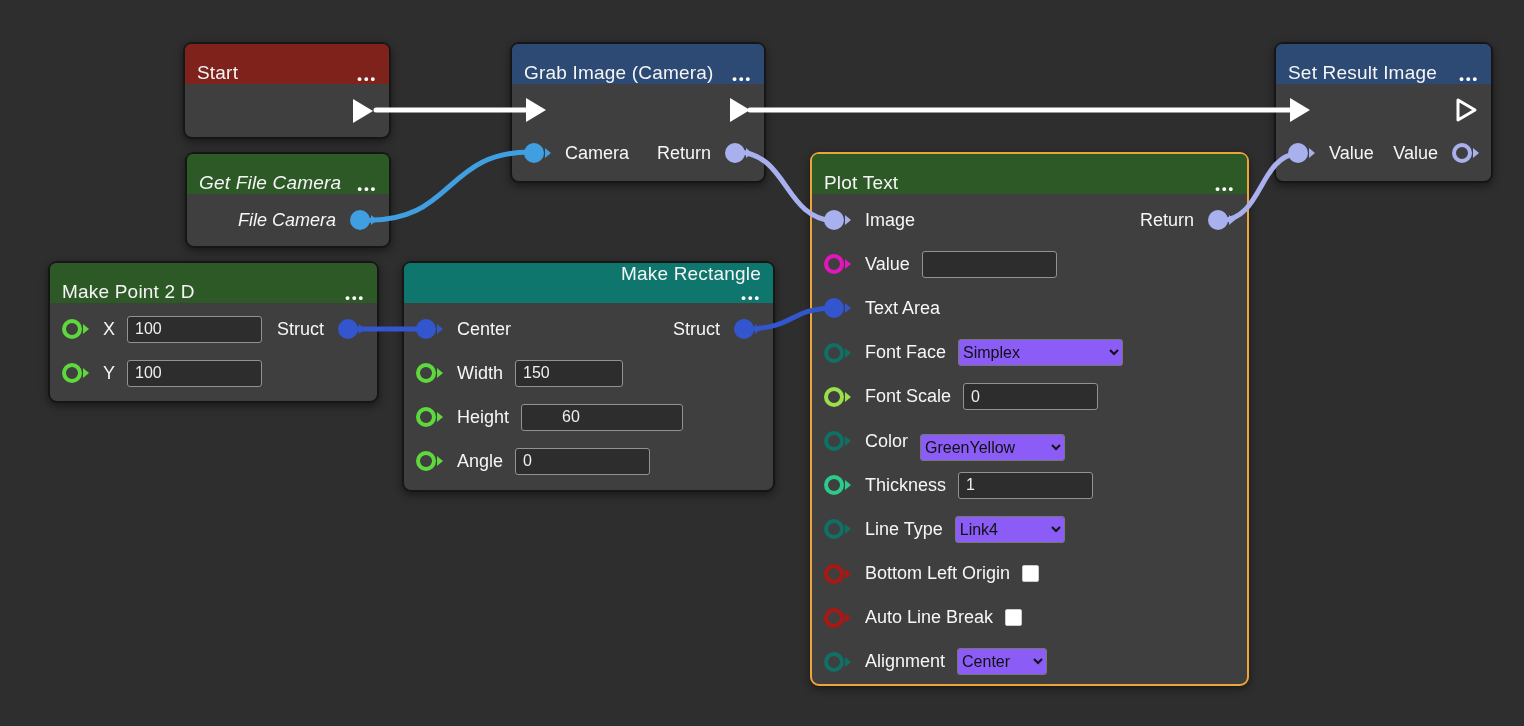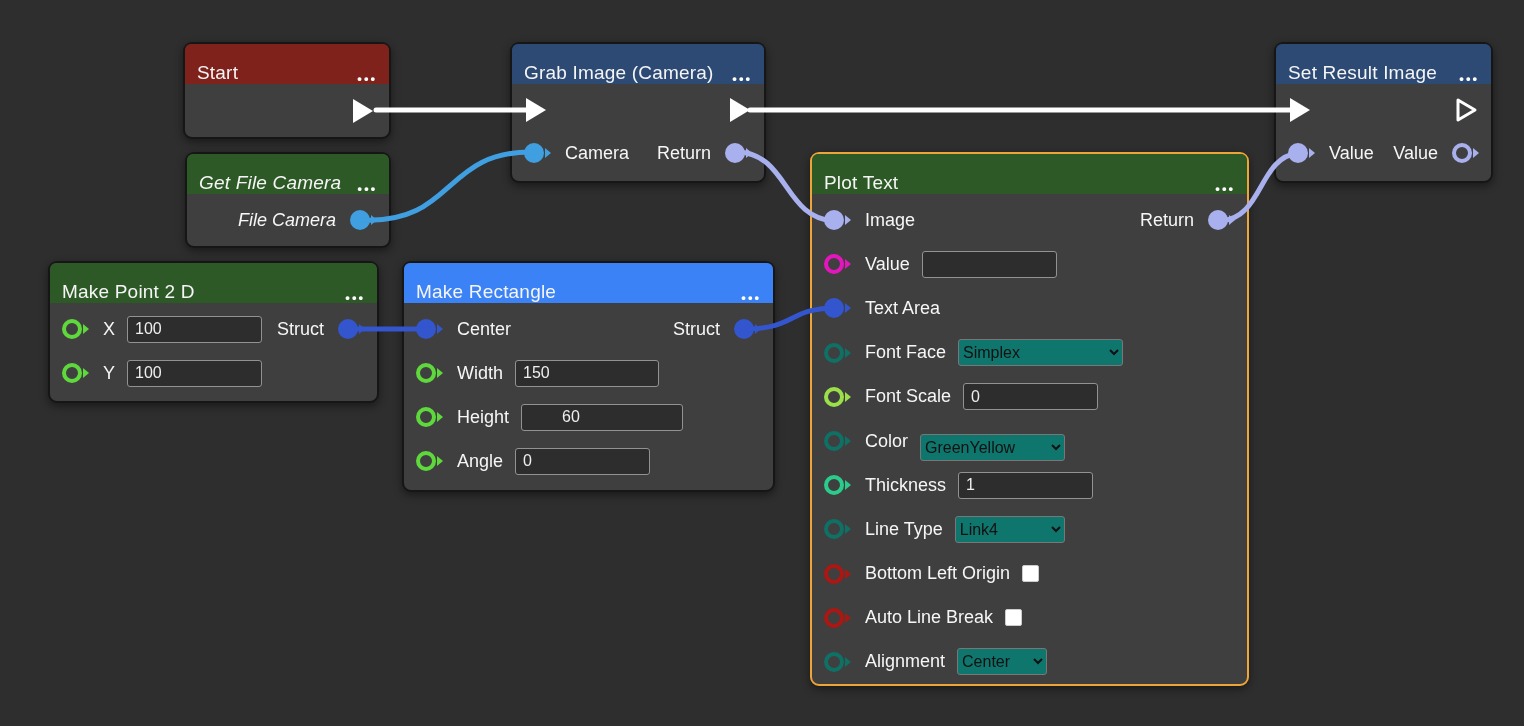--- a/index.html
+++ b/index.html
@@ -19,21 +19,21 @@
   .right{margin-left:auto;display:flex;align-items:center;}
   .port{display:inline-flex;align-items:center;flex:0 0 auto;cursor:crosshair;}
   .dot{width:20px;height:20px;border-radius:50%;box-sizing:border-box;}
   .dot.ring{background:transparent;border:4px solid #888;}
   .tail{width:0;height:0;border-top:5px solid transparent;border-bottom:5px solid transparent;
     border-left:6px solid #888;margin-left:1px;}
   .exec-icon{display:block;}
   .tfield{background:#2d2d2d;border:1px solid #929292;border-radius:3px;color:#eeeeee;
     font-size:16px;height:27px;padding:0 7px;box-sizing:border-box;font-family:inherit;margin-left:12px;}
   select{height:27px;font-size:16px;border-radius:3px;font-family:inherit;margin-left:12px;
-    background:#0f766e;color:#111;border:1px solid #777;}
+    background:#8b5cf6;color:#111;border:1px solid #777;}
   input[type=checkbox]{appearance:none;width:17px;height:17px;background:#ffffff;border-radius:2px;
     margin-left:12px;border:1px solid #ccc;cursor:pointer;}
   .edges{position:absolute;left:0;top:0;z-index:5;pointer-events:none;}
   .node{z-index:2;}
 </style>
 </head>
 <body>
 
 <div id="canvas" style="background-color: rgb(46, 46, 46);">
 
@@ -165,21 +165,21 @@
           <span class="dot ring" style="border-color: rgb(95, 216, 61);"></span>
           <span class="tail" style="border-left-color: rgb(95, 216, 61);"></span>
         </span>
         <span class="label">Y</span>
         <input class="tfield" style="width: 135px;" value="100">
       </div>
     </div>
   </div>
 
   <div class="node" style="left:402px;top:261px;width:373px;height:231px;">
-    <div class="node-header" style="background-color: #3b82f6;">
+    <div class="node-header" style="background-color: #0f766e; flex-direction: column;">
       <span>Make Rectangle</span>
       <span class="menu-dots">•••</span>
     </div>
     <div class="node-body" style="padding-top:4px;">
       <div class="row" style="height:44px;">
         <span class="port">
           <span class="dot" style="background-color: rgb(51, 85, 205);"></span>
           <span class="tail" style="border-left-color: rgb(51, 85, 205);"></span>
         </span>
         <span class="label">Center</span>
@@ -190,21 +190,21 @@
             <span class="tail" style="border-left-color: rgb(51, 85, 205);"></span>
           </span>
         </span>
       </div>
       <div class="row" style="height:44px;">
         <span class="port">
           <span class="dot ring" style="border-color: rgb(95, 216, 61);"></span>
           <span class="tail" style="border-left-color: rgb(95, 216, 61);"></span>
         </span>
         <span class="label">Width</span>
-        <input class="tfield" style="width: 144px;" value="150">
+        <input class="tfield" style="width: 108px;" value="150">
       </div>
       <div class="row" style="height:44px;">
         <span class="port">
           <span class="dot ring" style="border-color: rgb(95, 216, 61);"></span>
           <span class="tail" style="border-left-color: rgb(95, 216, 61);"></span>
         </span>
         <span class="label">Height</span>
         <input class="tfield" style="width: 162px; padding-left: 40px;" value="60">
       </div>
       <div class="row" style="height:44px;">

